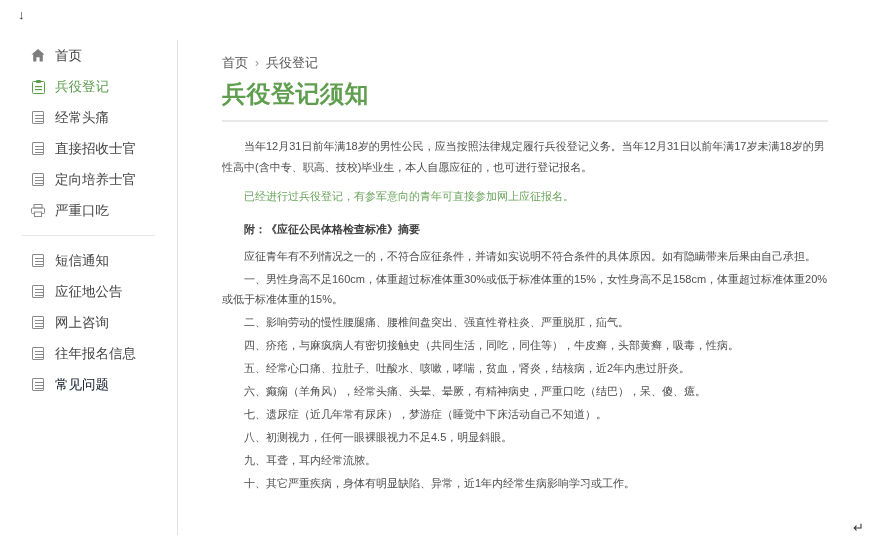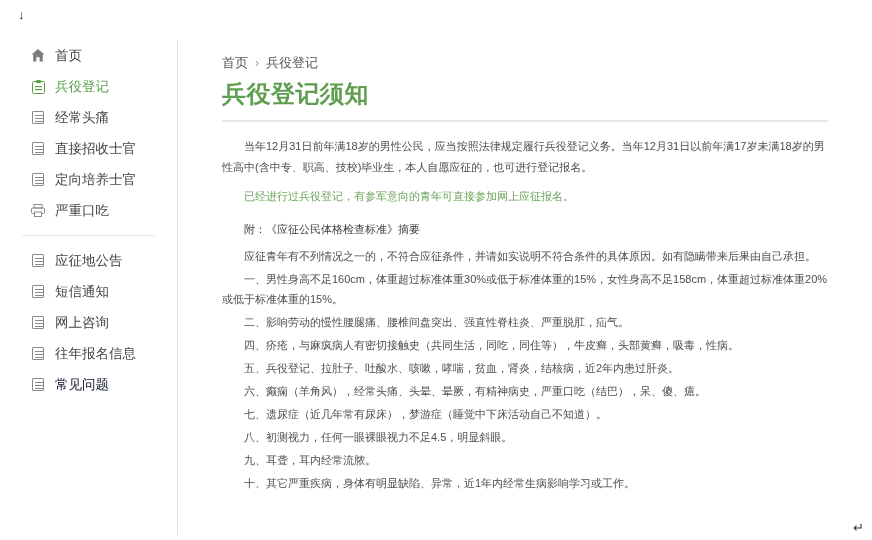--- a/index.html
+++ b/index.html
@@ -131,21 +131,21 @@
     line-height: 21px;
   }
   .para {
     text-indent: 2em;
     margin: 0 0 8px 0;
   }
   .para.green { color: #6aa45b; }
   .note-head {
     margin: 12px 0 6px 0;
     text-indent: 2em;
-    font-weight: normal;
+    font-weight: bold;
     color: #3f3f3f;
   }
   .item {
     text-indent: 2em;
     margin: 0 0 3px 0;
     line-height: 20px;
   }
 </style>
 </head>
 <body>
@@ -210,28 +210,28 @@
         </span>
         <span class="lbl">严重口吃</span>
       </li>
 
       <li class="nav-sep"></li>
 
       <li class="nav-item">
         <span class="ico">
             <span class="glyph-doc"></span>
           </span>
+        <span class="lbl">短信通知</span>
+      </li>
+
+      <li class="nav-item">
+        <span class="ico">
+            <span class="glyph-doc"></span>
+          </span>
         <span class="lbl">应征地公告</span>
-      </li>
-
-      <li class="nav-item">
-        <span class="ico">
-            <span class="glyph-doc"></span>
-          </span>
-        <span class="lbl">短信通知</span>
       </li>
 
       <li class="nav-item">
         <span class="ico">
             <span class="glyph-doc"></span>
           </span>
         <span class="lbl">网上咨询</span>
       </li>
 
 
@@ -267,21 +267,21 @@
 
       <p class="para">当年12月31日前年满18岁的男性公民，应当按照法律规定履行兵役登记义务。当年12月31日以前年满17岁未满18岁的男性高中(含中专、职高、技校)毕业生，本人自愿应征的，也可进行登记报名。</p>
       <p class="para green">已经进行过兵役登记，有参军意向的青年可直接参加网上应征报名。</p>
 
       <p class="note-head">附：《应征公民体格检查标准》摘要</p>
       <p class="item">应征青年有不列情况之一的，不符合应征条件，并请如实说明不符合条件的具体原因。如有隐瞒带来后果由自己承担。</p>
 
       <p class="item">一、男性身高不足160cm，体重超过标准体重30%或低于标准体重的15%，女性身高不足158cm，体重超过标准体重20%或低于标准体重的15%。</p>
       <p class="item">二、影响劳动的慢性腰腿痛、腰椎间盘突出、强直性脊柱炎、严重脱肛，疝气。</p>
       <p class="item">四、疥疮，与麻疯病人有密切接触史（共同生活，同吃，同住等），牛皮癣，头部黄癣，吸毒，性病。</p>
-      <p class="item">五、兵役登记、拉肚子、吐酸水、咳嗽，哮喘，贫血，肾炎，结核病，近2年内患过肝炎。</p>
+      <p class="item">五、经常心口痛、拉肚子、吐酸水、咳嗽，哮喘，贫血，肾炎，结核病，近2年内患过肝炎。</p>
       <p class="item">六、癫痫（羊角风），经常头痛、头晕、晕厥，有精神病史，严重口吃（结巴），呆、傻、癔。</p>
       <p class="item">七、遗尿症（近几年常有尿床），梦游症（睡觉中下床活动自己不知道）。</p>
       <p class="item">八、初测视力，任何一眼裸眼视力不足4.5，明显斜眼。</p>
       <p class="item">九、耳聋，耳内经常流脓。</p>
       <p class="item">十、其它严重疾病，身体有明显缺陷、异常，近1年内经常生病影响学习或工作。</p>
 
     </div>
   </section>
 
 </div>

